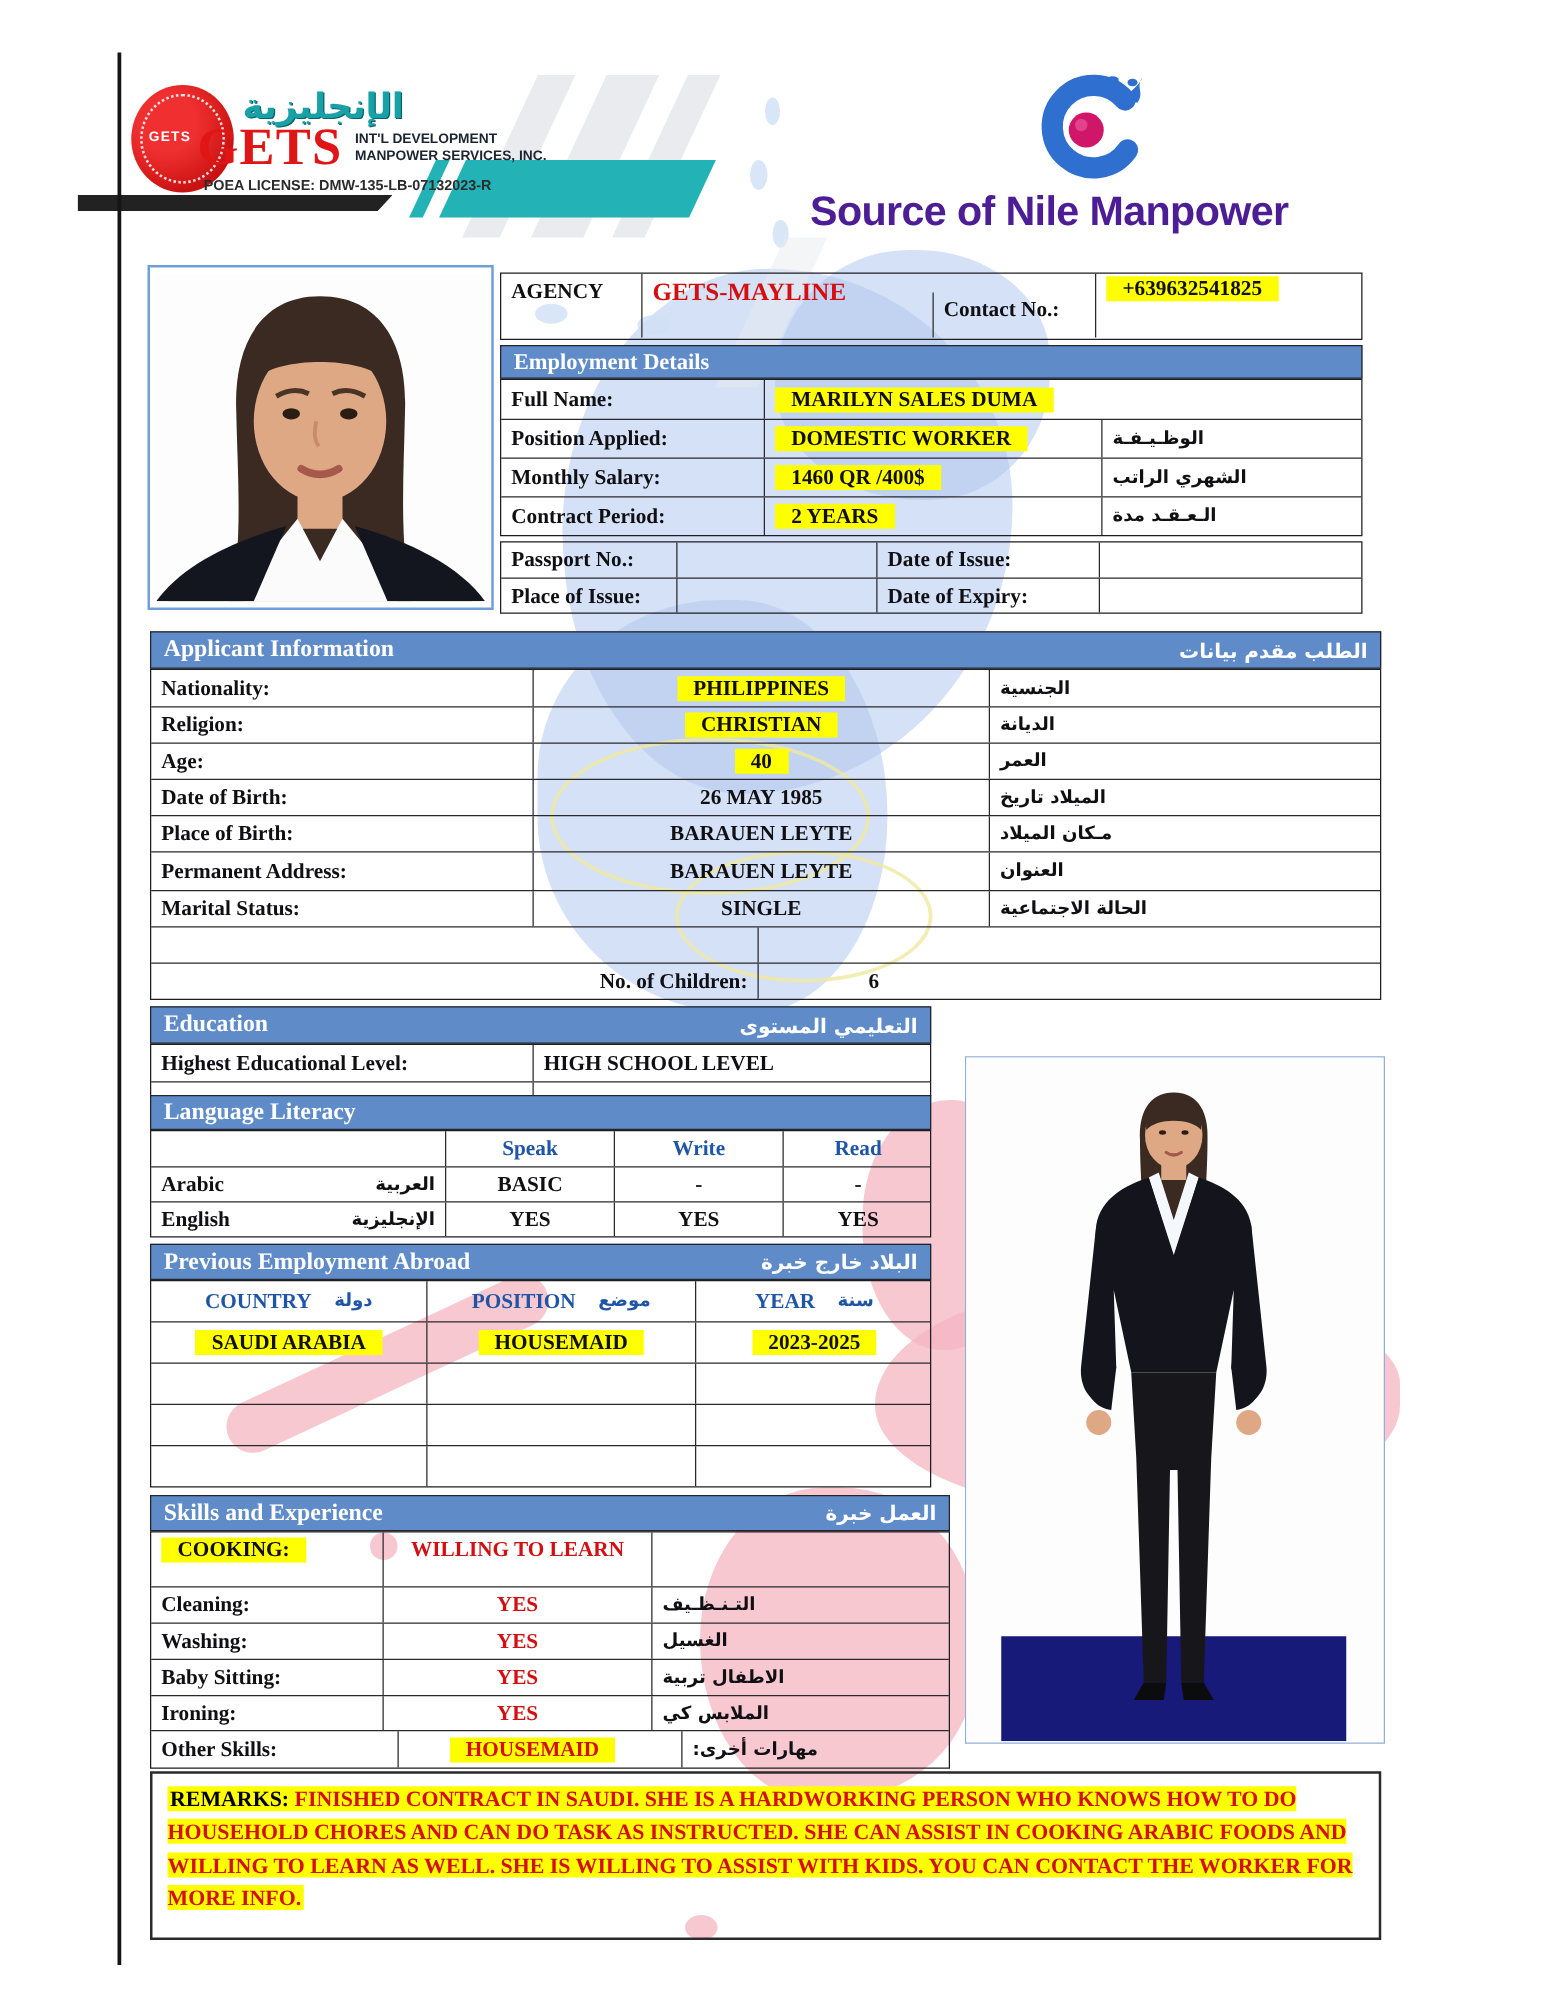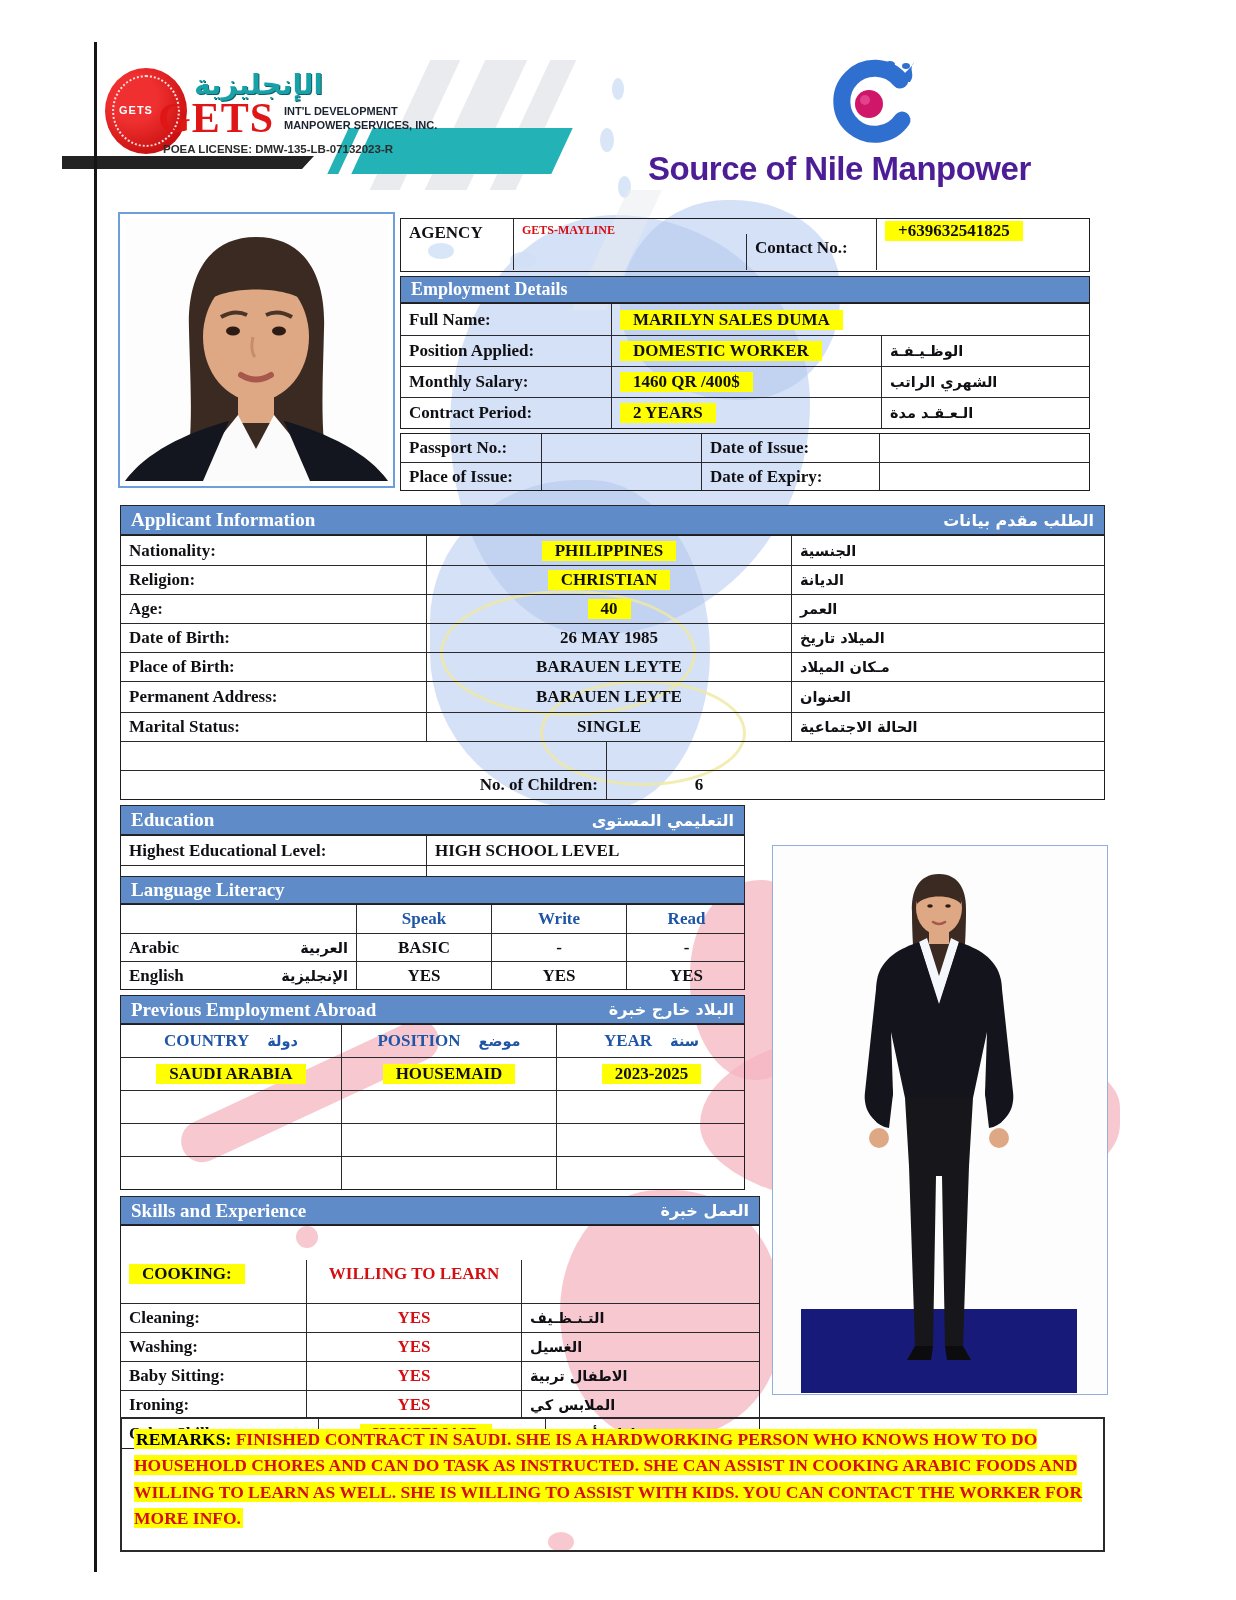--- a/index.html
+++ b/index.html
@@ -124,21 +124,21 @@
     <path d="M10 262 C30 228 78 210 104 202 L70 262 Z" fill="#14161f"></path>
     <path d="M253 262 C233 228 185 210 159 202 L193 262 Z" fill="#14161f"></path>
     <path d="M0 262 L78 262 L104 202 C60 214 20 234 0 262 Z" fill="#14161f"></path>
     <path d="M263 262 L185 262 L159 202 C203 214 243 234 263 262 Z" fill="#14161f"></path>
   </svg>
 </div>
 
 <div class="sect tbl" style="left:400px;top:218px;width:690px;height:54px;">
   <div class="trow" style="grid-template-columns:112px 233px 130px 215px;height:51px;">
     <div class="c" style="align-items:flex-start;padding-top:4px;">AGENCY</div>
-    <div class="c red" style="align-items:flex-start;padding-top:4px;font-size:12px;">GETS-MAYLINE</div>
+    <div class="c red" style="align-items:flex-start;padding-top:4px;font-size:20px;">GETS-MAYLINE</div>
     <div class="c" style="align-items:flex-start;padding-top:4px;margin-top:15px;">Contact No.:</div>
     <div class="c" style="align-items:flex-start;padding-top:2px;">
         <span class="hl">+639632541825</span>
       </div>
   </div>
 </div>
 
 <div class="sect" style="left:400px;top:276px;width:690px;">
   <div class="bar" style="height:27px;font-size:18px;">
     <span>Employment Details</span>
@@ -343,21 +343,21 @@
     </div>
   </div>
 </div>
 
 <div class="sect" style="left:120px;top:1196px;width:640px;">
   <div class="bar" style="height:29px;">
     <span>Skills and Experience</span>
     <span class="ar">العمل خبرة</span>
   </div>
   <div class="tbl">
-    <div class="trow" style="grid-template-columns:185px 215px 240px;height:43px;margin-top:34px;">
+    <div class="trow" style="grid-template-columns:185px 215px 240px;height:43px;">
       <div class="c" style="align-items:flex-start;padding-top:4px;">
           <span class="hl">COOKING:</span>
         </div>
       <div class="c cc red" style="align-items:flex-start;padding-top:4px;">WILLING TO LEARN</div>
       <div class="c cr ar"></div>
     </div>
     <div class="trow" style="grid-template-columns:185px 215px 240px;height:29px;">
       <div class="c">Cleaning:</div>
       <div class="c cc red">YES</div>
       <div class="c cr ar">التـنـظـيف</div>

